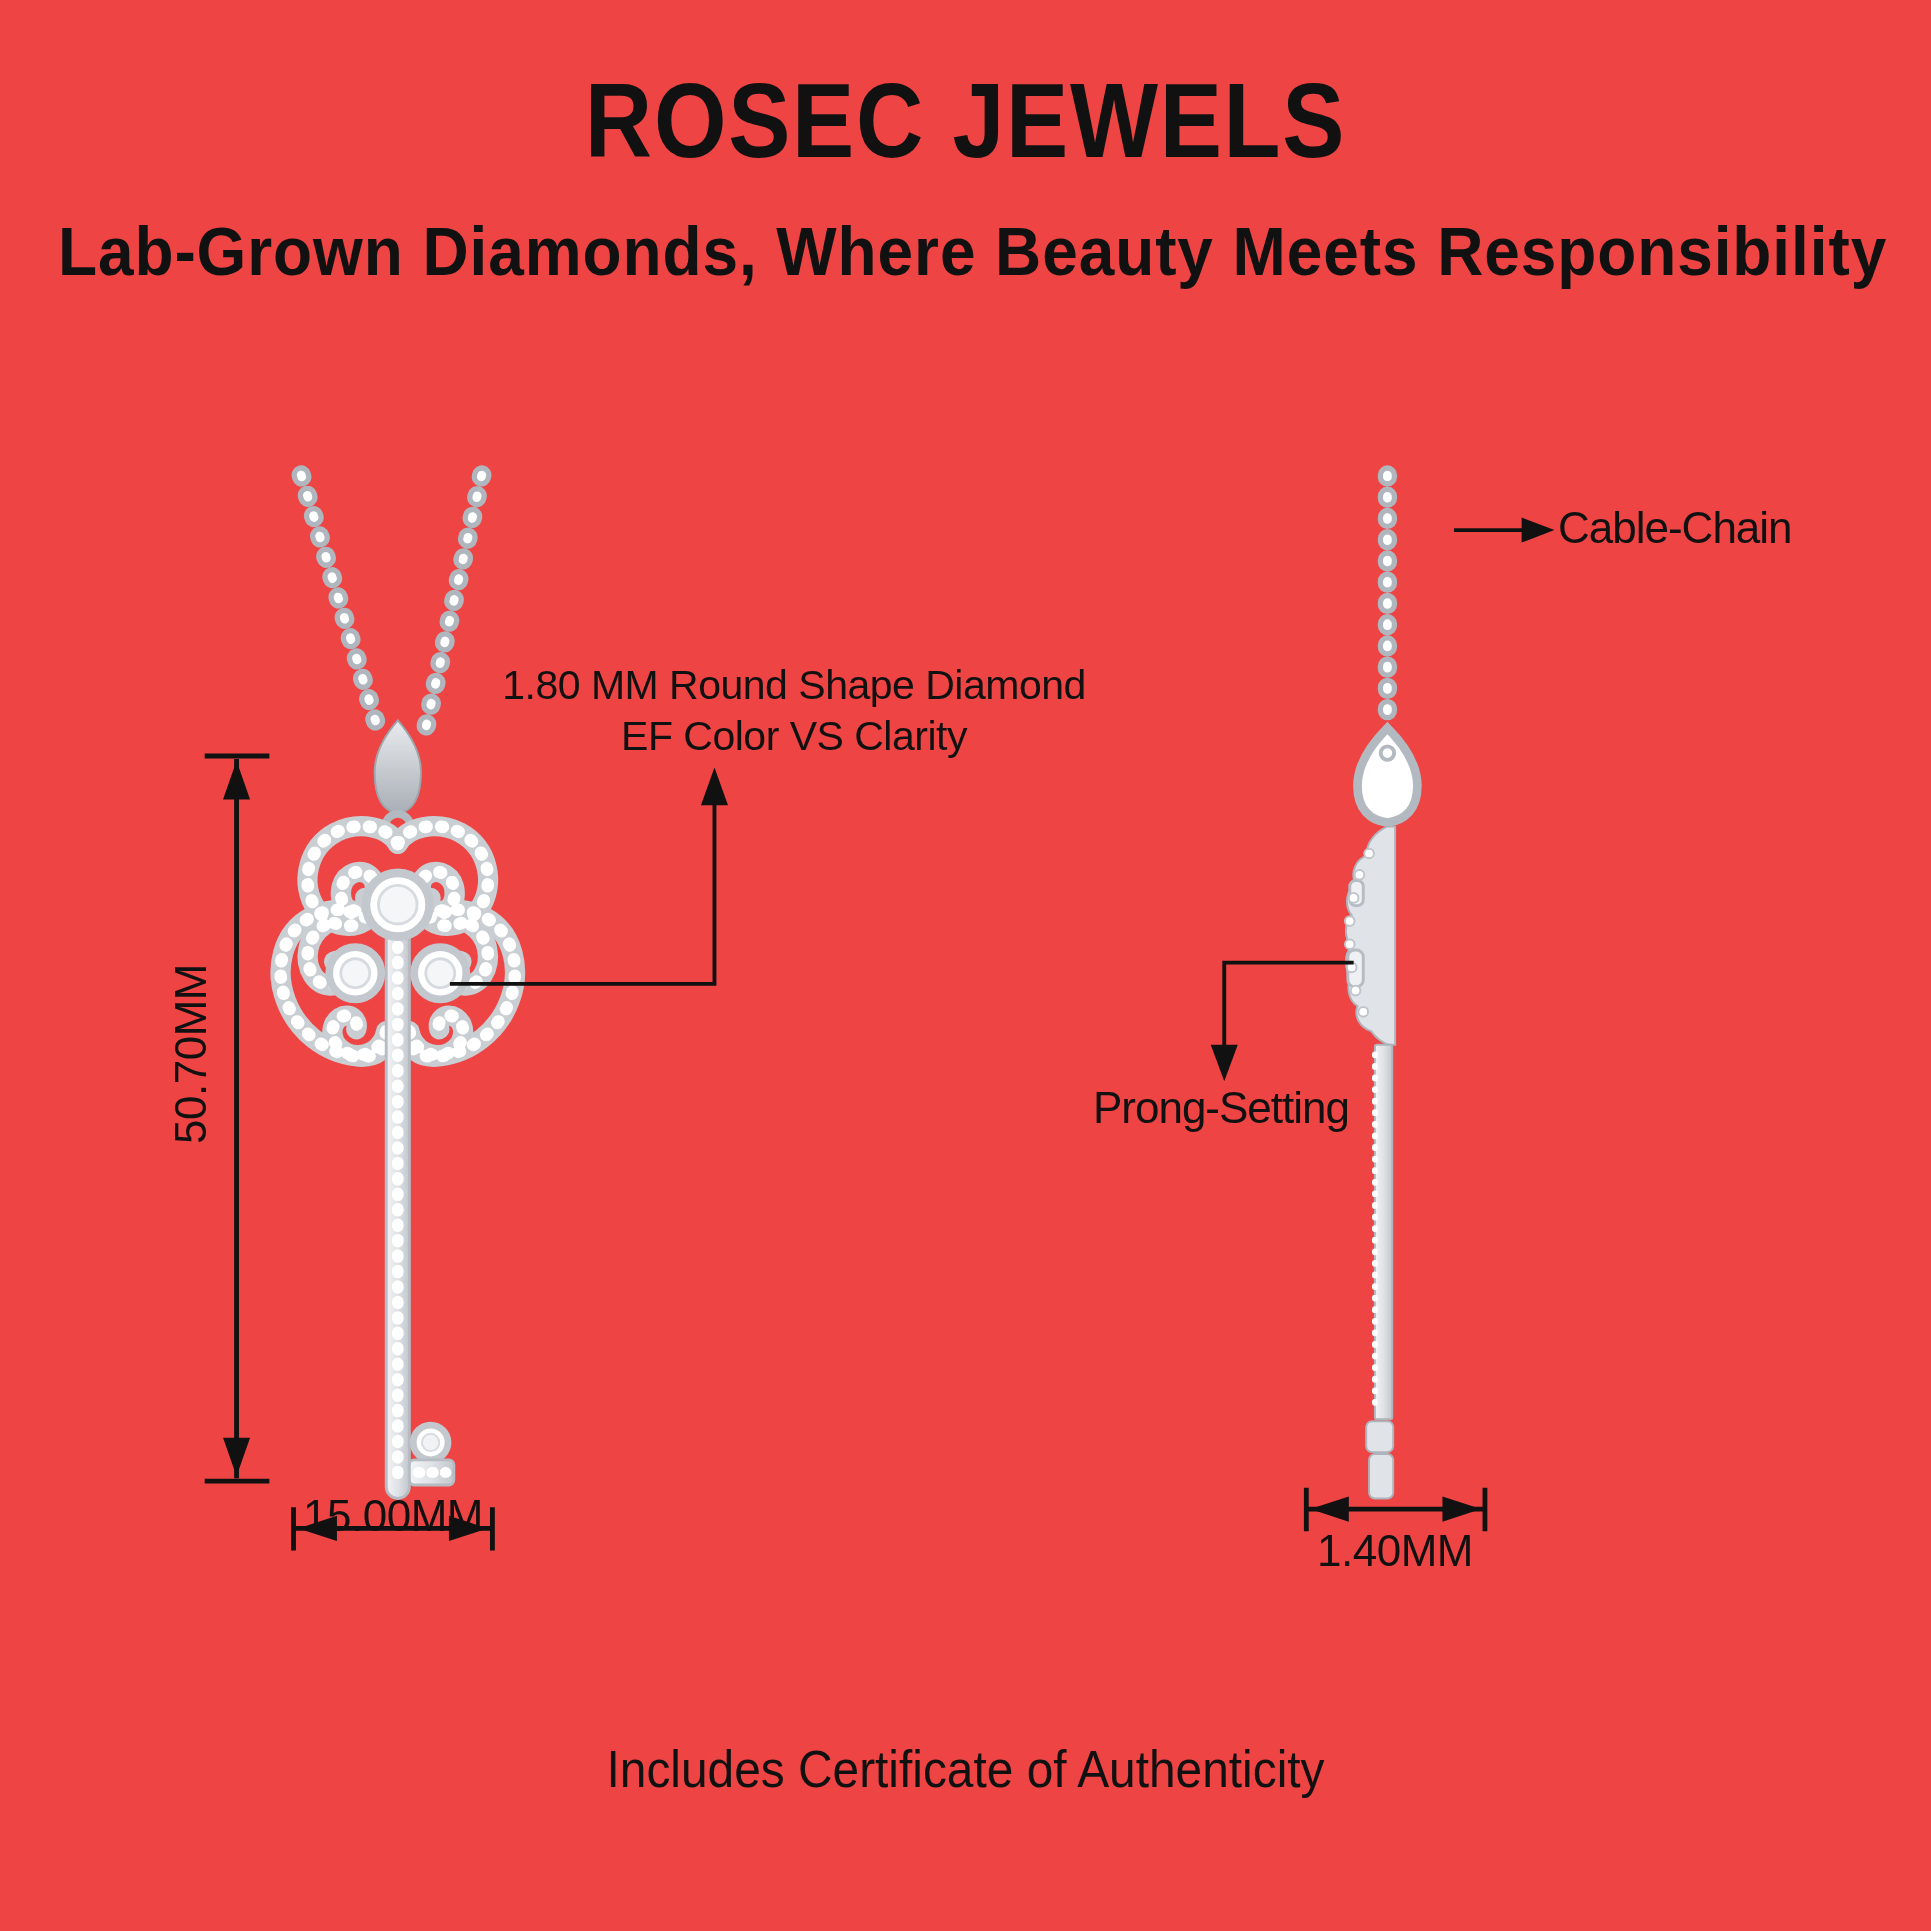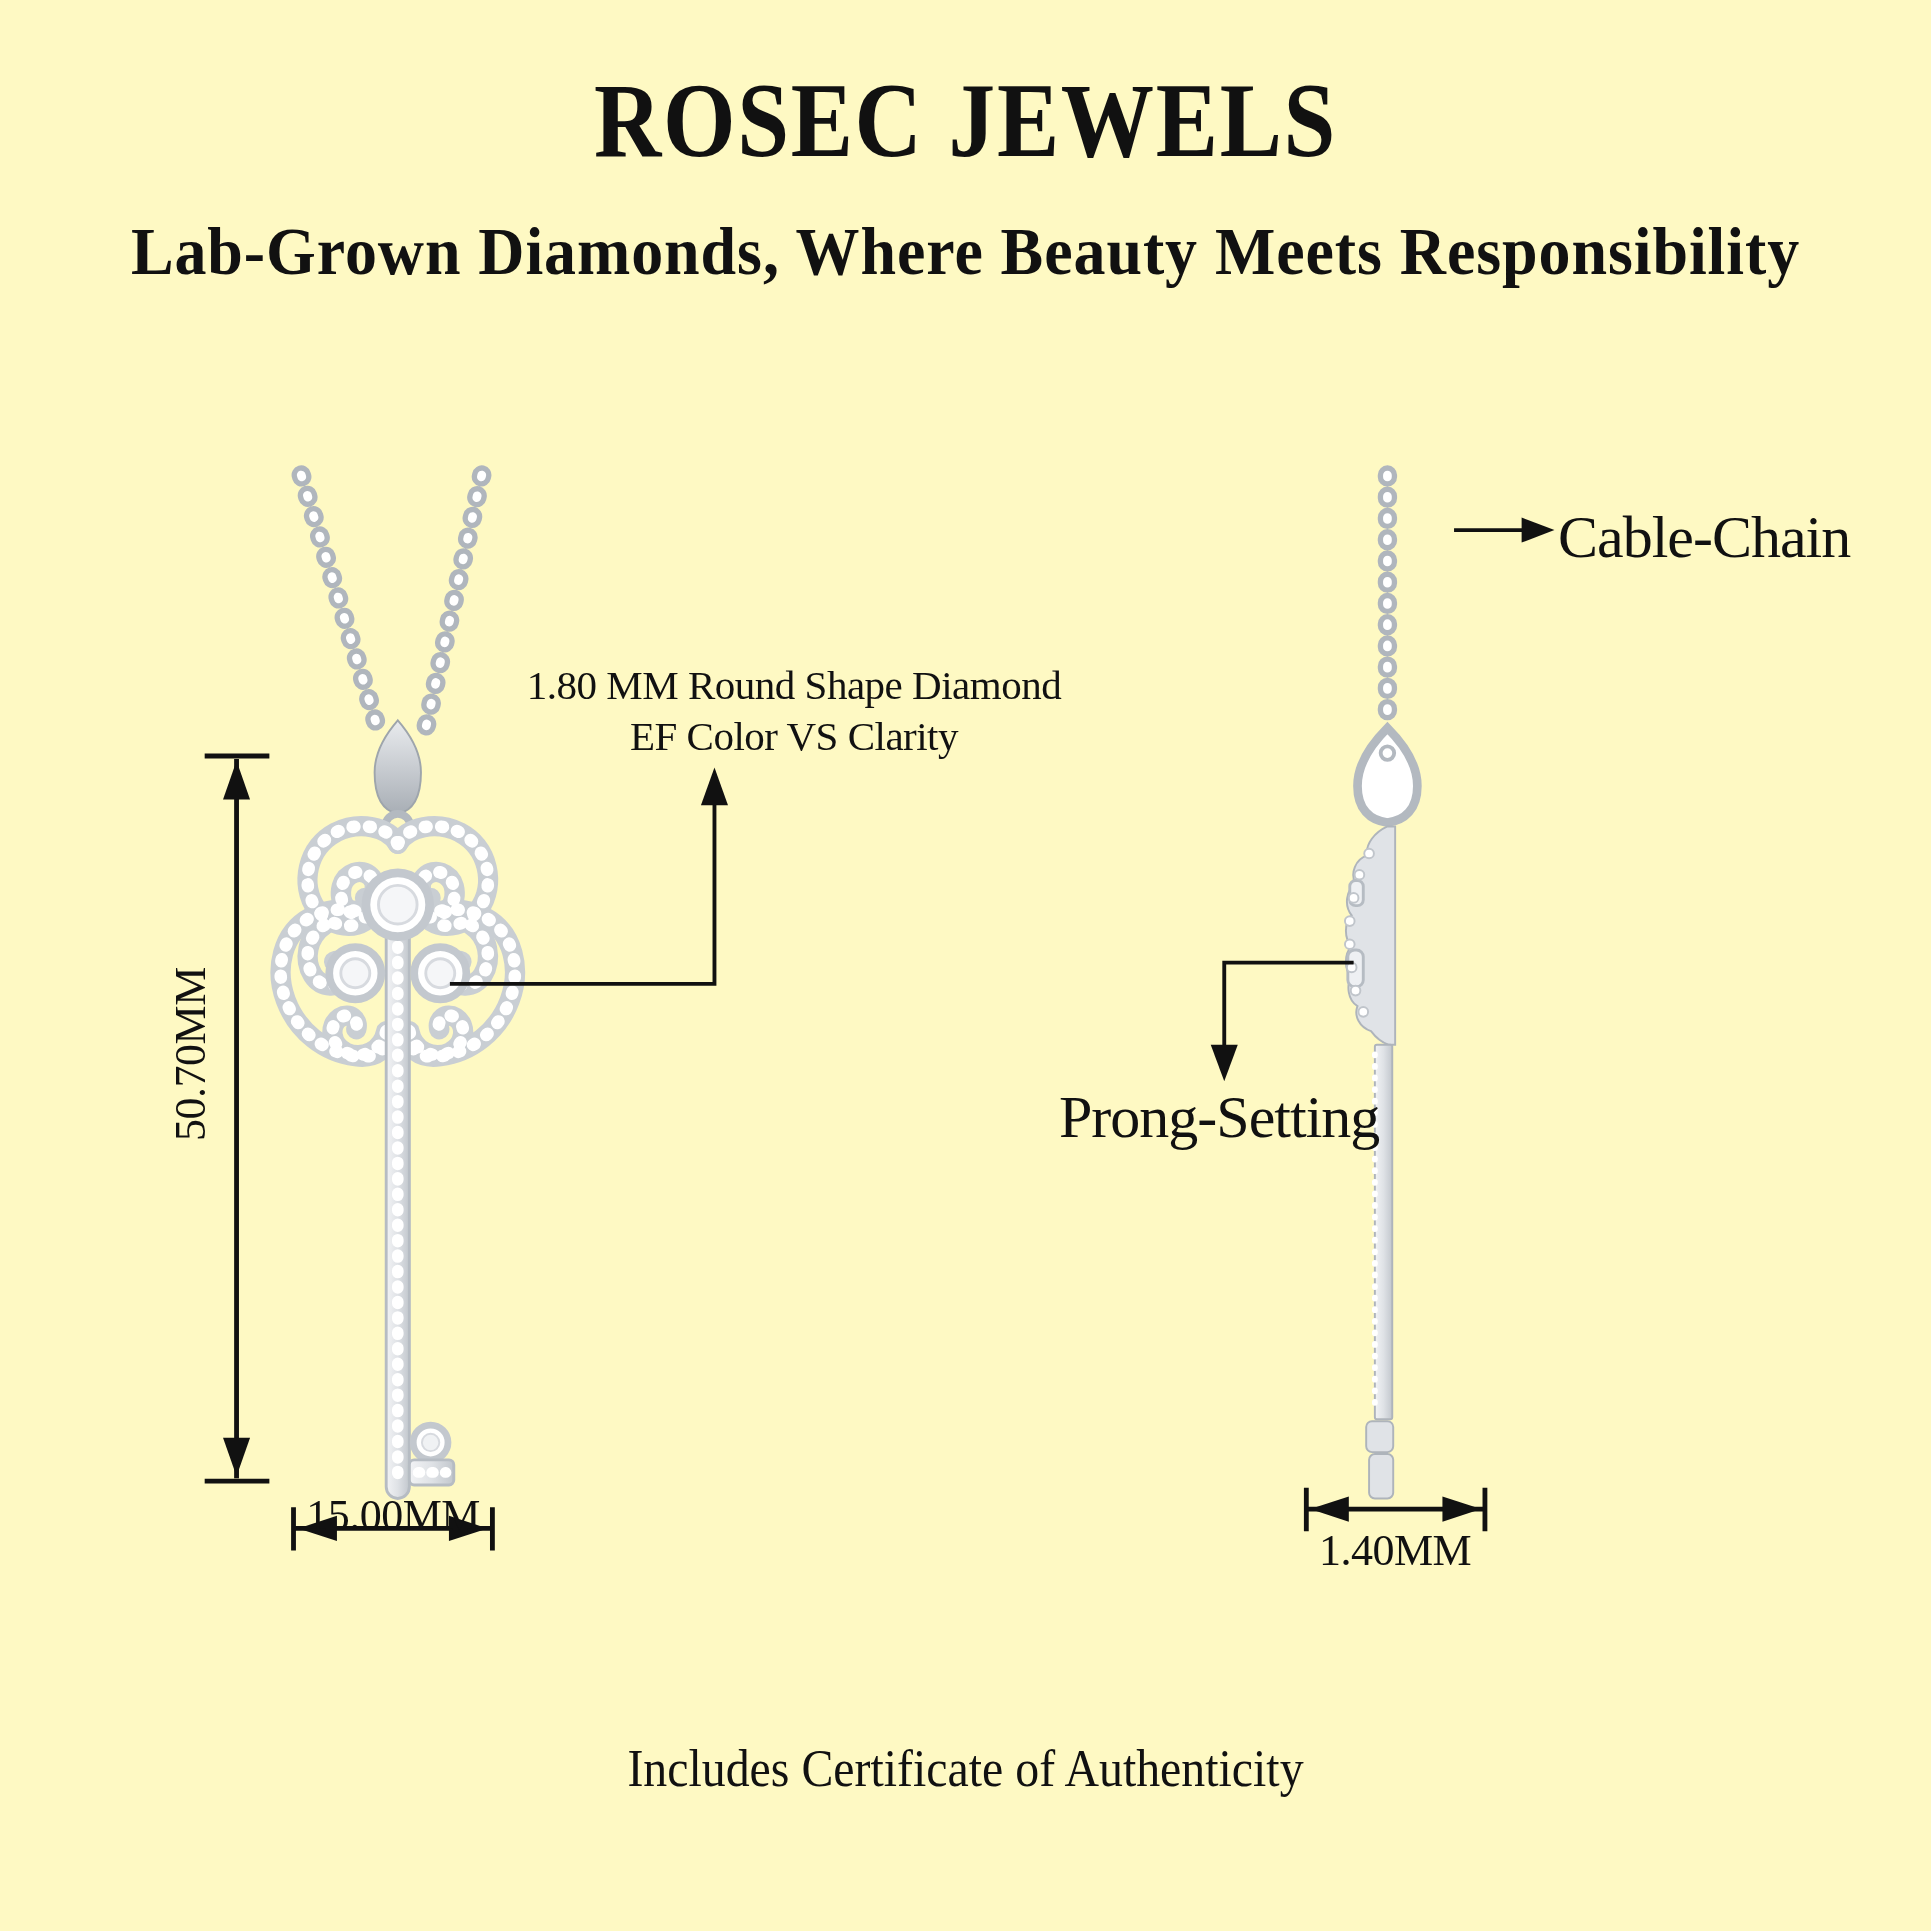--- a/index.html
+++ b/index.html
@@ -1,30 +1,30 @@
 <!DOCTYPE html>
 <html><head>
 <meta charset="utf-8">
 <style>
   html,body{margin:0;padding:0;background:#ffffff;}
-  .canvas{position:relative;width:1931px;height:1931px;background:#fef9c3;overflow:hidden;
-          font-family:Liberation Serif, serif;color:#111;}
+  .canvas{position:relative;width:1931px;height:1931px;background:#ef4444;overflow:hidden;
+          font-family:Liberation Sans, sans-serif;color:#111;}
   .abs{position:absolute;}
   .center{text-align:center;}
   .nowrap{white-space:nowrap;}
 
   .title{left:0;top:60px;width:1931px;font-size:106px;font-weight:700;line-height:1.15;
          letter-spacing:1.9px;transform:scaleX(0.88);transform-origin:50% 50%;}
   .tagline{left:0;top:214px;width:1931px;font-size:68px;font-weight:700;line-height:1.1;
            letter-spacing:1px;transform:scaleX(0.94);transform-origin:50% 50%;}
   .footer-note{left:0;top:1738px;width:1931px;font-size:52px;font-weight:400;line-height:1.2;
                transform:scaleX(0.92);transform-origin:50% 50%;}
 
   .annotation{left:480px;top:660px;width:628px;font-size:41px;line-height:1.24;letter-spacing:-0.5px;}
-  .label{font-size:60px;letter-spacing:-1px;line-height:1.15;}
+  .label{font-size:44px;letter-spacing:-1px;line-height:1.15;}
   .lbl-cable{left:1558px;top:503px;}
   .lbl-prong{left:1059px;top:1083px;width:290px;text-align:right;}
   .dim{font-size:44px;letter-spacing:-0.5px;line-height:1.15;}
   .dim-height{left:191px;top:1054px;transform:translate(-50%,-50%) rotate(-90deg);}
   .dim-width{left:248px;top:1491px;width:290px;}
   .dim-thickness{left:1250px;top:1526px;width:290px;}
 
   svg{position:absolute;left:0;top:0;}
   .pave{stroke:#c9ced3;stroke-width:21;fill:none;stroke-linecap:round;stroke-linejoin:round;}
   .pave-dots{stroke:#ffffff;stroke-width:13;fill:none;stroke-linecap:round;stroke-dasharray:2 15;}

